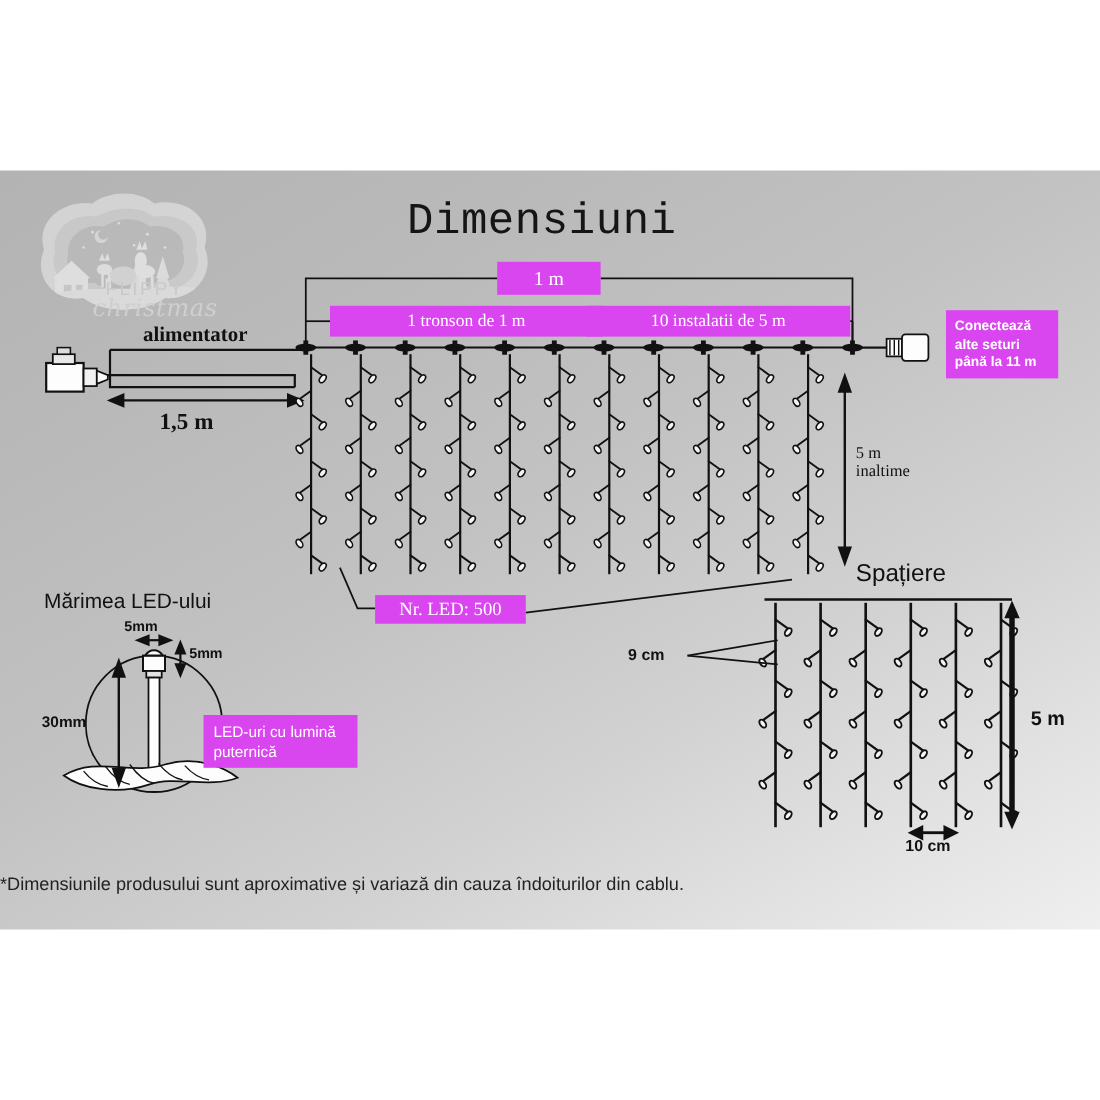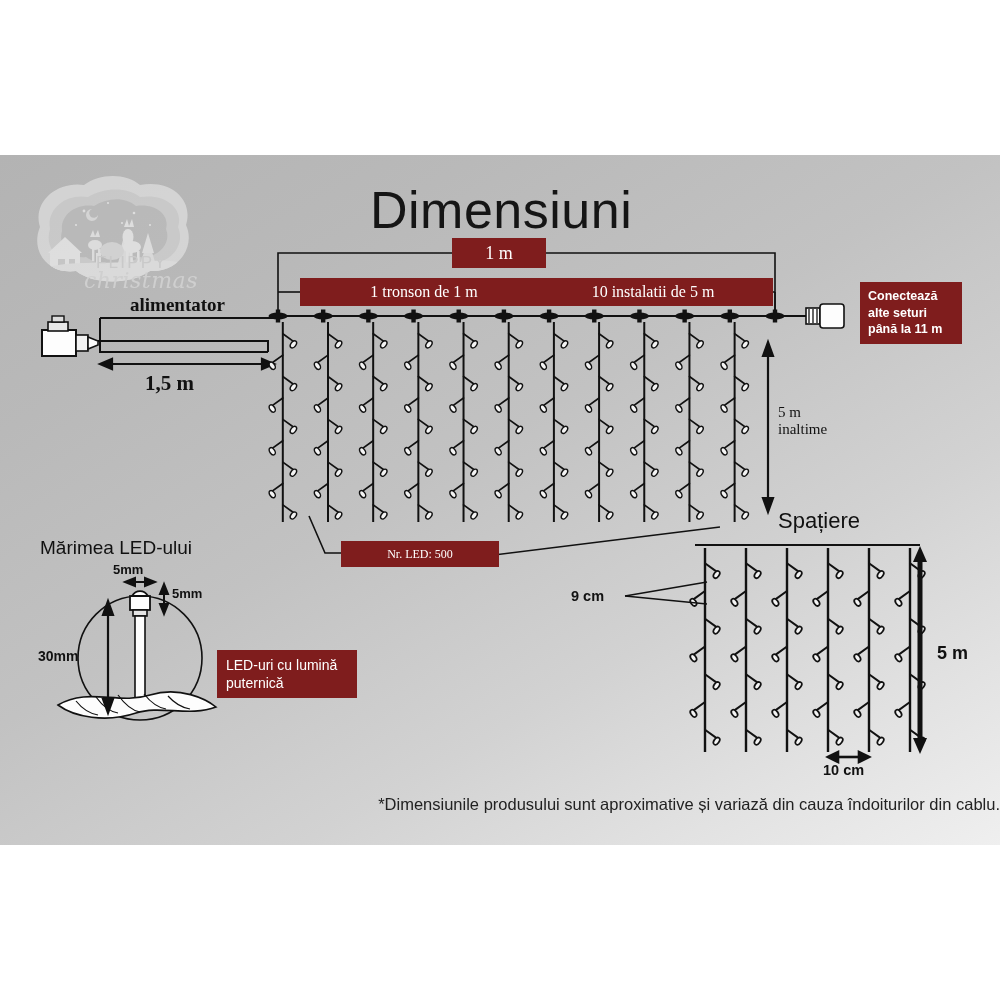--- a/index.html
+++ b/index.html
@@ -4,35 +4,35 @@
 <style>
   html,body{margin:0;padding:0;background:#fff;}
   body{width:1000px;height:1000px;font-family:"Liberation Sans",sans-serif;}
   #stage{position:relative;width:1000px;height:1000px;overflow:hidden;background:#ffffff;}
   #panel{
     position:absolute;left:0;top:155px;width:1000px;height:690px;
     background:linear-gradient(150deg,#b3b3b3 0%,#b9b9b9 22%,#c2c2c2 45%,#d2d2d2 68%,#e2e2e2 85%,#efefef 100%);
   }
   .abs{position:absolute;}
   .blackbox{
-    position:absolute;background:#7f1d1d;color:#ffffff;
+    position:absolute;background:#d946ef;color:#ffffff;
     display:flex;align-items:center;justify-content:center;
     text-align:center;box-sizing:border-box;
   }
   .serif{font-family:"Liberation Serif",serif;}
   .sans{font-family:"Liberation Sans",sans-serif;}
   .title{
-    position:absolute;color:#151515;font-size:52px;font-weight:400;
-    letter-spacing:0.5px;white-space:nowrap;
+    position:absolute;color:#151515;font-size:40px;font-weight:400;
+    letter-spacing:0.5px;white-space:nowrap;font-family:Liberation Mono, monospace;
   }
   .lbl{position:absolute;color:#111;white-space:nowrap;}
   svg{display:block;overflow:visible;}
   .ln{stroke:#111;fill:none;}
   .footnote{
-    position:absolute;left:0;width:1000px;text-align:right;
+    position:absolute;left:0;width:1000px;text-align:left;
     color:#222;font-size:16.5px;
   }
   .logoWrap{position:absolute;left:22px;top:165px;width:180px;height:135px;opacity:.55;}
   .logoText1{
     position:absolute;left:96px;top:253px;color:#c9c9c9;font-size:17px;
     letter-spacing:2.2px;font-weight:400;
   }
   .logoText2{
     position:absolute;left:84px;top:268px;color:#cfcfcf;font-size:22px;
     font-family:"DejaVu Serif",serif;font-style:italic;letter-spacing:.5px;
@@ -606,21 +606,21 @@
       <path d="M12 172 L7 158 L17 158 Z"></path>
     </g>
   </svg>
   <div class="lbl serif" style="left:778px;top:404px;font-size:15px;">5 m</div>
   <div class="lbl serif" style="left:778px;top:421px;font-size:15px;">inaltime</div>
 
   <svg class="abs" style="left:0;top:0;width:1000px;height:600px;">
     <path class="ln" style="stroke-width:1.6" d="M309 516 L325 553 L341 553"></path>
     <path class="ln" style="stroke-width:1.6" d="M478 557 L720 527"></path>
   </svg>
-  <div class="blackbox serif" style="left:341px;top:541px;width:158px;height:26px;font-size:12px;">Nr. LED:  500</div>
+  <div class="blackbox serif" style="left:341px;top:541px;width:137px;height:26px;font-size:17px;">Nr. LED:  500</div>
 
   <div class="lbl sans" style="left:40px;top:537px;font-size:19px;text-align:center;">Mărimea LED-ului</div>
 
   <svg class="abs" style="left:40px;top:565px;width:300px;height:170px;">
 
     <circle cx="100" cy="93" r="62" fill="none" stroke="#111" stroke-width="1.6"></circle>
 
     <rect x="90" y="31" width="20" height="14" fill="#fdfdfd" stroke="#111" stroke-width="1.8"></rect>
     <path d="M92 31 A10 12 0 0 1 108 31 Z" fill="#fdfdfd" stroke="#111" stroke-width="1.8"></path>
     <rect x="93" y="45" width="14" height="6" fill="#e4e4e4" stroke="#111" stroke-width="1.6"></rect>
@@ -654,21 +654,21 @@
       <path d="M68 148 L63 134 L73 134 Z"></path>
     </g>
   </svg>
 
   <div class="lbl sans" style="left:113px;top:562px;font-size:13px;font-weight:700;">5mm</div>
   <div class="lbl sans" style="left:172px;top:586px;font-size:13px;font-weight:700;">5mm</div>
   <div class="lbl sans" style="left:38px;top:648px;font-size:14px;font-weight:700;">30mm</div>
 
   <div class="blackbox sans" style="left:185px;top:650px;width:140px;height:48px;flex-direction:column;
               align-items:flex-start;justify-content:center;padding-left:9px;
-              font-size:14px;line-height:1.3;margin-left:32px;">
+              font-size:14px;line-height:1.3;">
     <span>LED-uri cu lumină</span>
     <span>puternică</span>
   </div>
 
   <div class="lbl sans" style="left:778px;top:508px;font-size:22px;">Spațiere</div>
 
   <svg class="abs" id="spacing-curtain" style="left:0;top:0;width:1000px;height:840px;">
       <line x1="695" y1="545" x2="920" y2="545" stroke="#111" stroke-width="2.2"></line>
       <line x1="705" y1="548" x2="705" y2="752" stroke="#111" stroke-width="2.4"></line>
       <line x1="705" y1="563.265306122449" x2="718" y2="572.625306122449" stroke="#111" stroke-width="2.04" stroke-linecap="round"></line>

